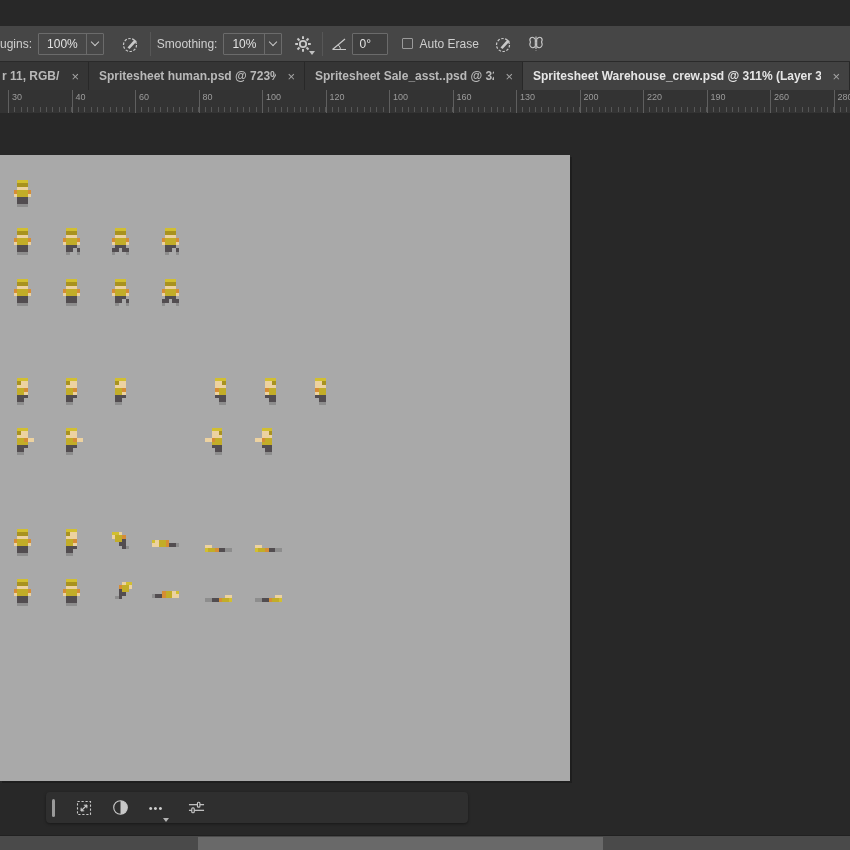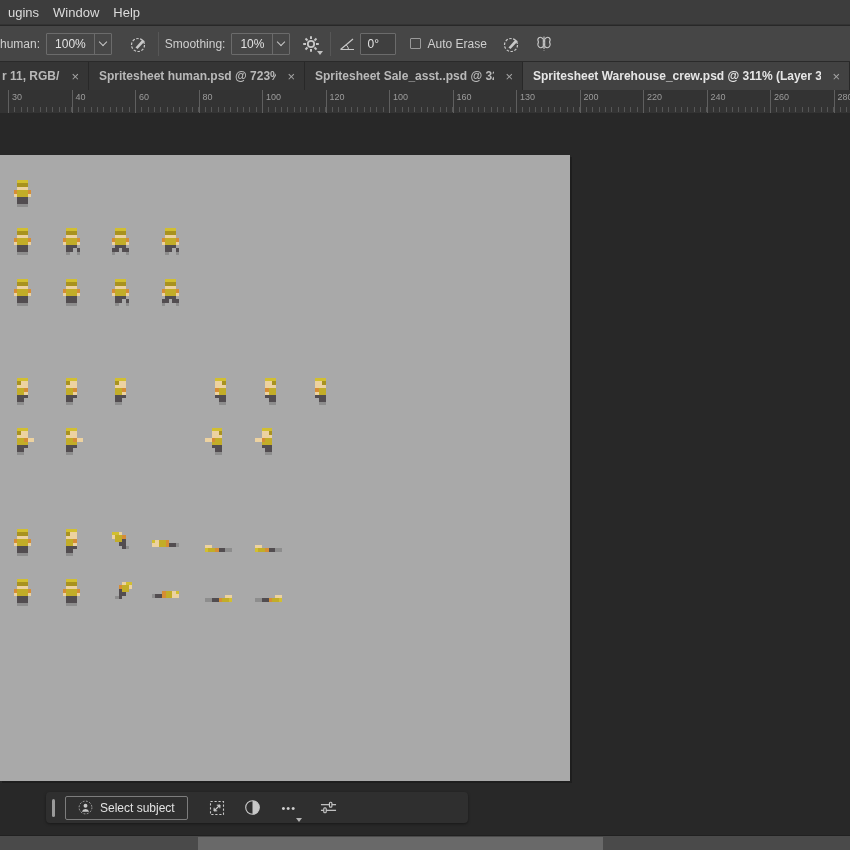--- a/index.html
+++ b/index.html
@@ -129,28 +129,23 @@
   }
   .hscroll-thumb { position:absolute; top:1px; height:14px; background:var(--scroll-thumb,#696969); cursor:pointer; }
 
   svg { display:block; }
 </style>
 </head>
 <body>
 
 <div class="screen">
 
-  <header class="menubar">
-      <span class="menu-item">ugins</span>
-      <span class="menu-item">Window</span>
-      <span class="menu-item">Help</span>
-    </header>
 
   <div class="optionsbar">
-    <span class="opt-label opacity-label">human:</span>
+    <span class="opt-label opacity-label">ugins:</span>
     <div class="dropdown">
       <span class="val">100%</span>
       <span class="chevbox">
           <span class="chev"></span>
         </span>
     </div>
     <div class="icon-btn" style="margin-left:14px;">
       <svg width="20" height="20" viewBox="0 0 20 20">
         <circle cx="9" cy="11" r="6.5" fill="none" stroke="#c8c8c8" stroke-width="1.2" stroke-dasharray="2.5 1.5"></circle>
         <path d="M6.5 13.5 L13.5 5.5 L15.8 7.2 L8.5 15 Z" fill="#c8c8c8"></path>
@@ -257,21 +252,21 @@
       <div class="tick" style="left: 516px;">
         <span class="num">130</span>
       </div>
       <div class="tick" style="left: 579.5px;">
         <span class="num">200</span>
       </div>
       <div class="tick" style="left: 643px;">
         <span class="num">220</span>
       </div>
       <div class="tick" style="left: 706.5px;">
-        <span class="num">240</span>
+        <span class="num">190</span>
       </div>
       <div class="tick" style="left: 770px;">
         <span class="num">260</span>
       </div>
       <div class="tick" style="left: 833.5px;">
         <span class="num">280</span>
       </div>
     </div>
 
   <div class="workarea">
@@ -1013,30 +1008,20 @@
           <span class="px" style="left: 13.6px; top: 3.4px; width: 3.4px; height: 3.4px; background: rgb(214, 141, 53);"></span>
           <span class="px" style="left: 17px; top: 3.4px; width: 3.4px; height: 3.4px; background: rgb(194, 173, 40);"></span>
           <span class="px" style="left: 20.4px; top: 3.4px; width: 3.4px; height: 3.4px; background: rgb(194, 173, 40);"></span>
           <span class="px" style="left: 23.8px; top: 3.4px; width: 3.4px; height: 3.4px; background: rgb(210, 191, 48);"></span>
         </div>
       </div>
   </div>
 
   <div class="taskbar">
     <div class="grip"></div>
-    <button class="tb-btn">
-      <span>
-        <svg width="15" height="15" viewBox="0 0 20 20">
-          <circle cx="10" cy="10" r="8.5" fill="none" stroke="#c8c8c8" stroke-width="1" stroke-dasharray="2.4 2"></circle>
-          <circle cx="10" cy="7.6" r="2.6" fill="#c8c8c8"></circle>
-          <path d="M5.2 15.5 a4.9 4.2 0 0 1 9.6 0 Z" fill="#c8c8c8"></path>
-        </svg>
-      </span>
-      <span>Select subject</span>
-    </button>
     <div class="tb-icon" style="margin-left:6px;">
       <svg width="18" height="18" viewBox="0 0 18 18">
         <rect x="2.5" y="2.5" width="13" height="13" fill="none" stroke="#c8c8c8" stroke-width="1.1" stroke-dasharray="2.2 1.8"></rect>
         <path d="M6 12 L12 6 M12 6 l-3.2 0.2 M12 6 l-0.2 3.2 M6 12 l3.2-0.2 M6 12 l0.2-3.2" stroke="#c8c8c8" stroke-width="1.1" fill="none"></path>
       </svg>
     </div>
     <div class="tb-icon">
       <svg width="17" height="17" viewBox="0 0 18 18">
         <circle cx="9" cy="9" r="7.2" fill="none" stroke="#c8c8c8" stroke-width="1.2"></circle>
         <path d="M9 1.8 a7.2 7.2 0 0 1 0 14.4 Z" fill="#c8c8c8"></path>

